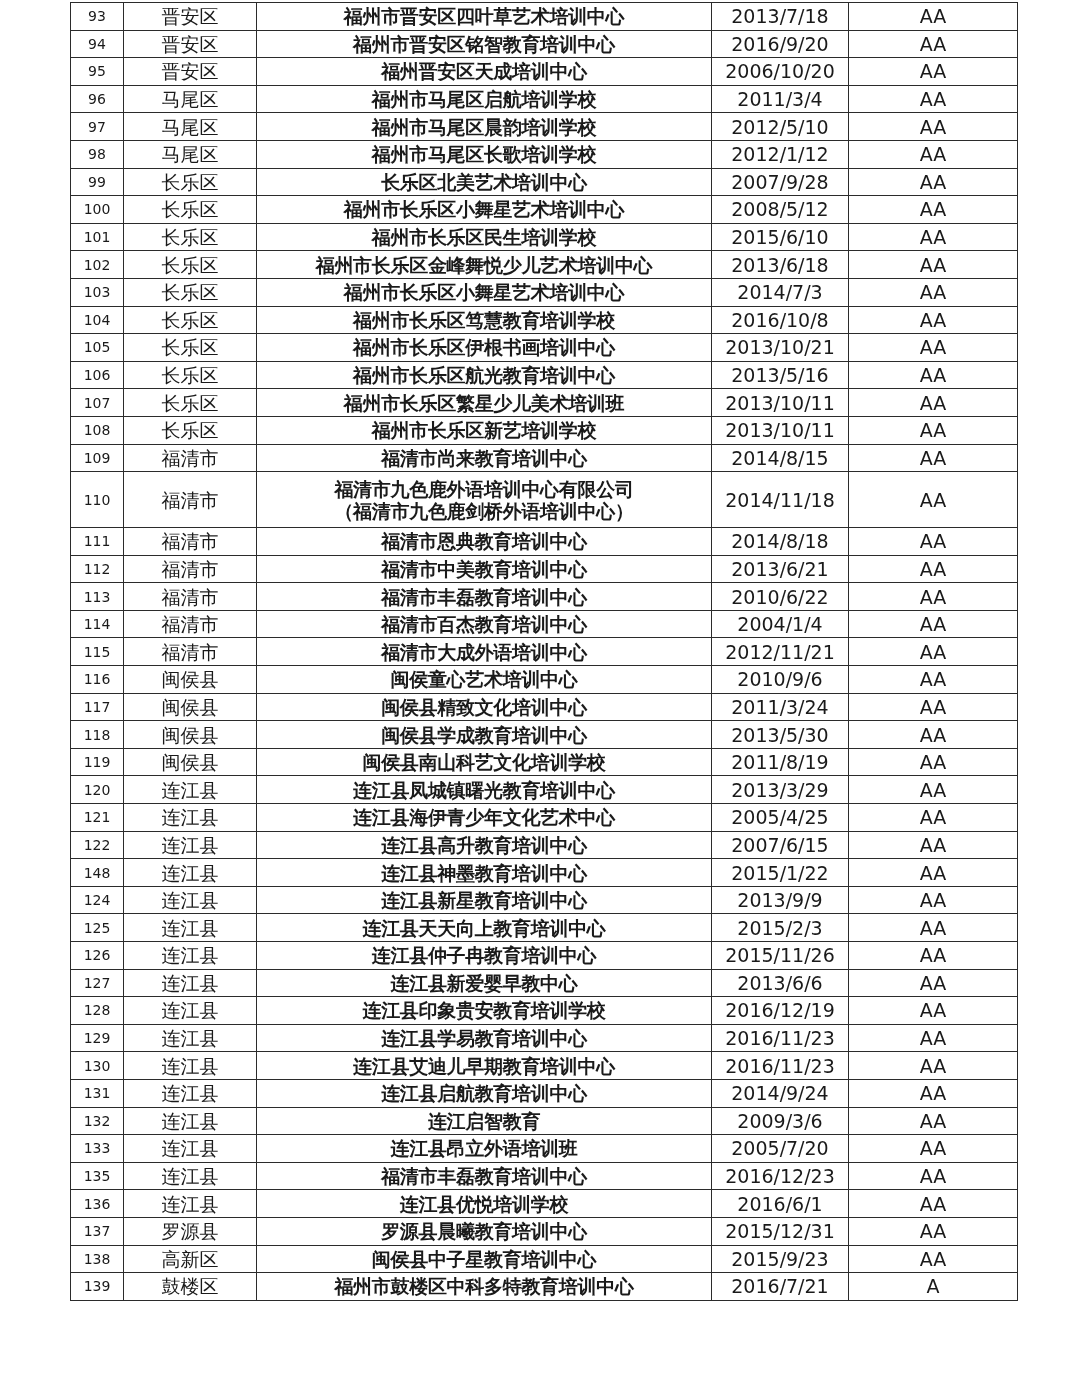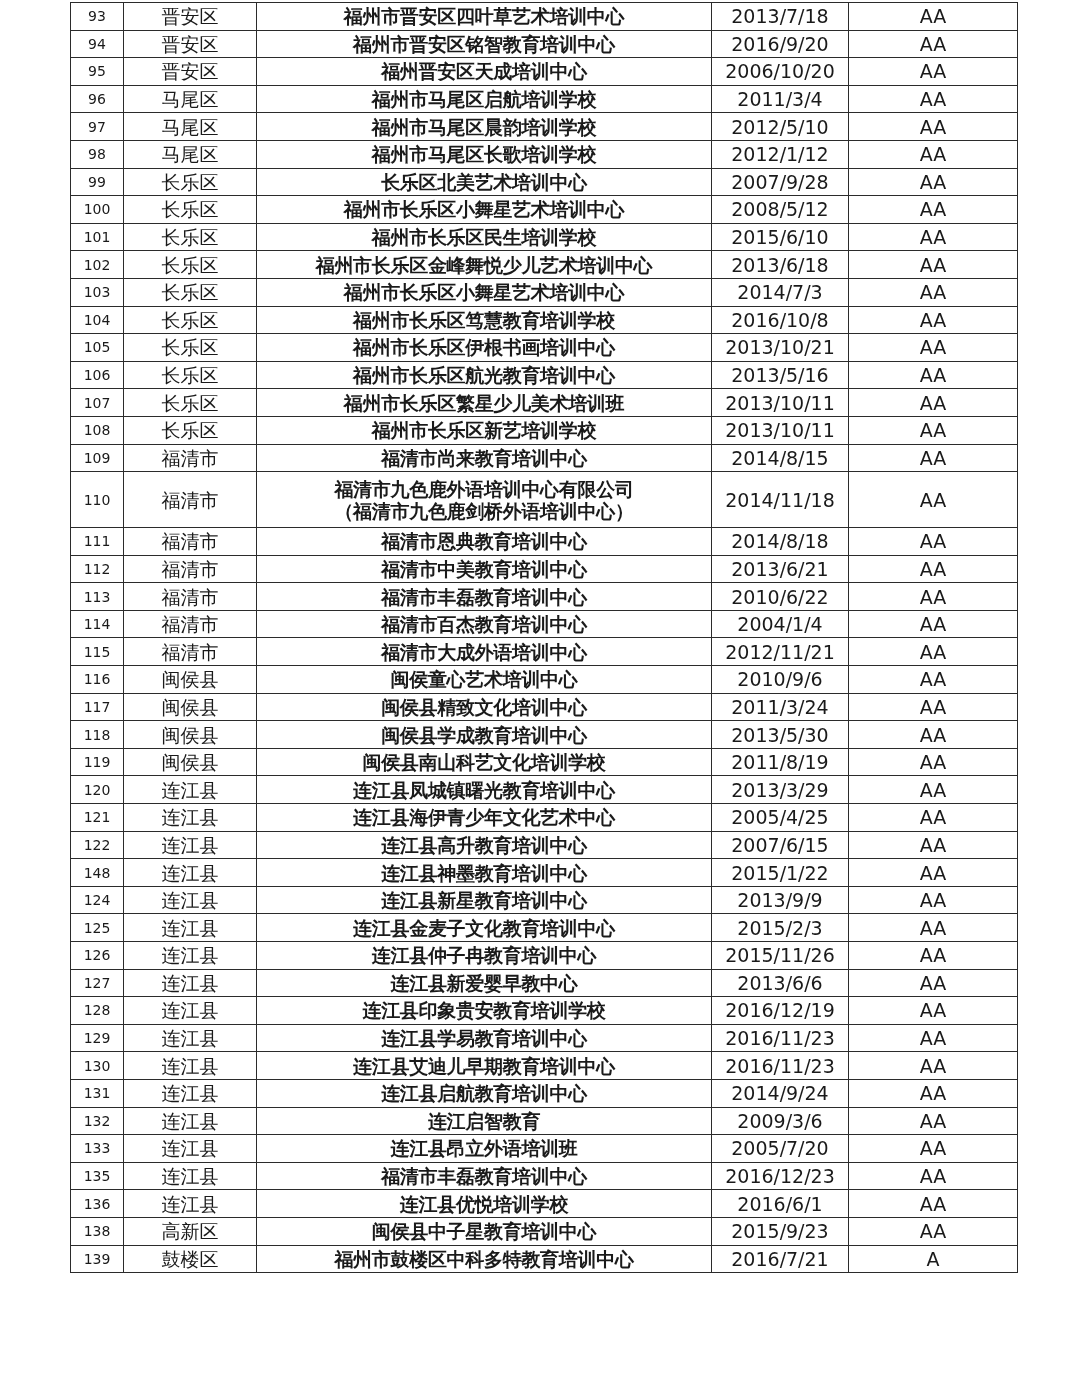--- a/index.html
+++ b/index.html
@@ -274,21 +274,21 @@
         <tr>
           <td class="col-no">124</td>
           <td class="col-district">连江县</td>
           <td class="col-name">连江县新星教育培训中心</td>
           <td class="col-date">2013/9/9</td>
           <td class="col-grade">AA</td>
         </tr>
         <tr>
           <td class="col-no">125</td>
           <td class="col-district">连江县</td>
-          <td class="col-name">连江县金麦子文化教育培训中心</td>
+          <td class="col-name">连江县天天向上教育培训中心</td>
           <td class="col-date">2015/2/3</td>
           <td class="col-grade">AA</td>
         </tr>
         <tr>
           <td class="col-no">126</td>
           <td class="col-district">连江县</td>
           <td class="col-name">连江县仲子冉教育培训中心</td>
           <td class="col-date">2015/11/26</td>
           <td class="col-grade">AA</td>
         </tr>
@@ -346,20 +346,27 @@
           <td class="col-district">连江县</td>
           <td class="col-name">福清市丰磊教育培训中心</td>
           <td class="col-date">2016/12/23</td>
           <td class="col-grade">AA</td>
         </tr>
         <tr>
           <td class="col-no">136</td>
           <td class="col-district">连江县</td>
           <td class="col-name">连江县优悦培训学校</td>
           <td class="col-date">2016/6/1</td>
+          <td class="col-grade">AA</td>
+        </tr>
+        <tr>
+          <td class="col-no">137</td>
+          <td class="col-district">罗源县</td>
+          <td class="col-name">罗源县晨曦教育培训中心</td>
+          <td class="col-date">2015/12/31</td>
           <td class="col-grade">AA</td>
         </tr>
         <tr>
           <td class="col-no">138</td>
           <td class="col-district">高新区</td>
           <td class="col-name">闽侯县中子星教育培训中心</td>
           <td class="col-date">2015/9/23</td>
           <td class="col-grade">AA</td>
         </tr>
         <tr>

